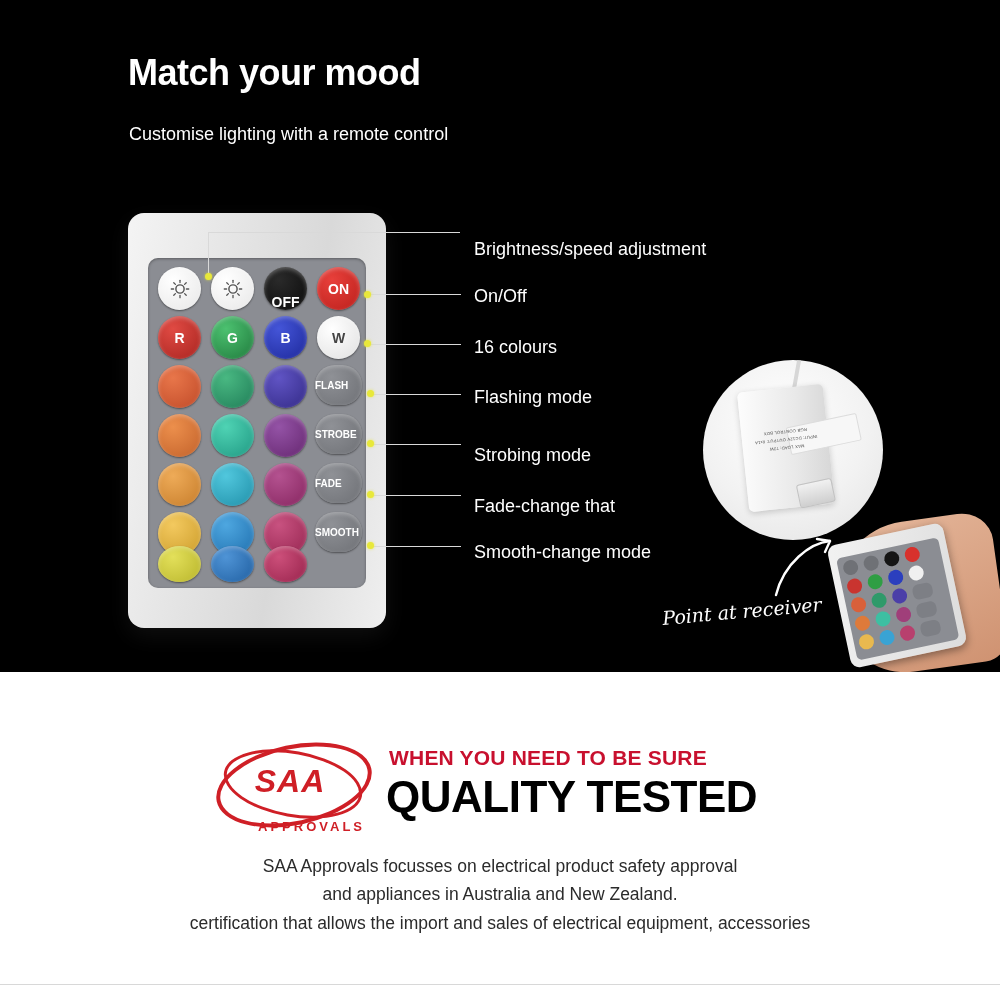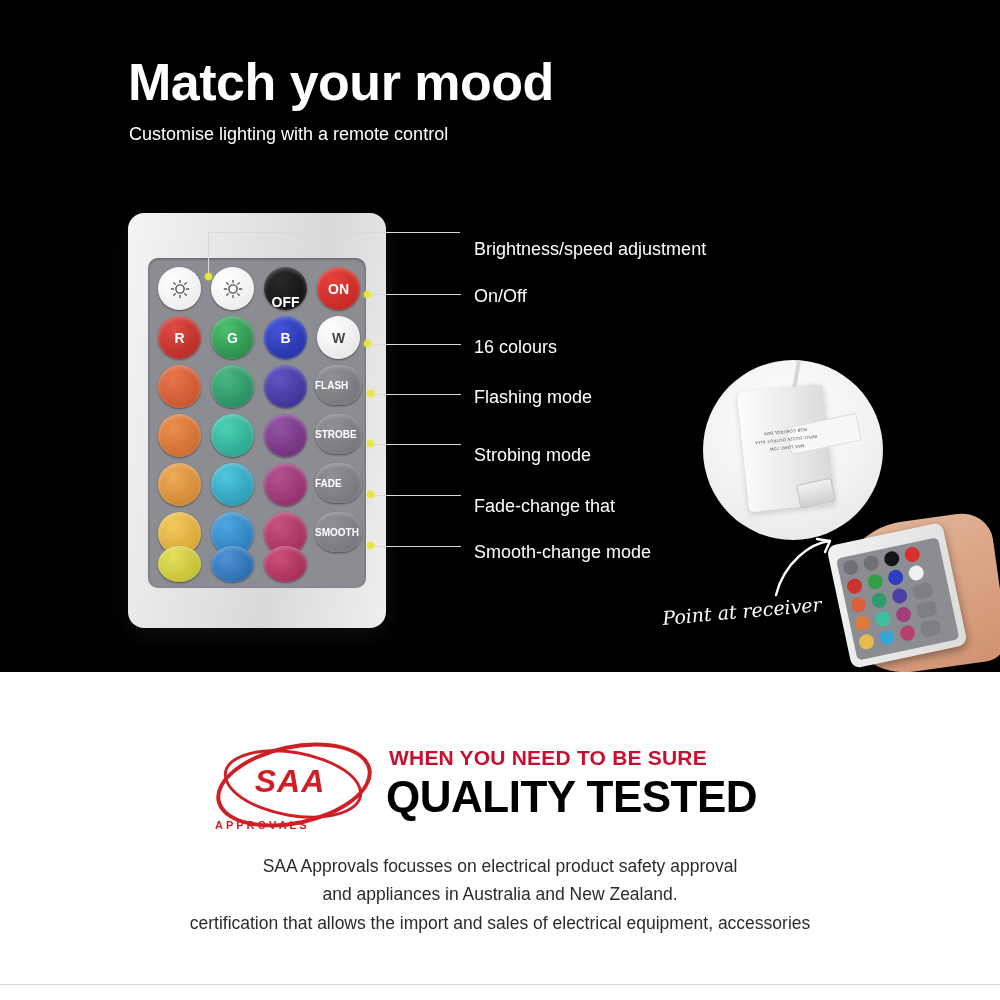--- a/index.html
+++ b/index.html
@@ -22,21 +22,21 @@
     width: 1000px;
     height: 672px;
     background: #000000;
     overflow: hidden;
   }
   .hero-title {
     position: absolute;
     left: 128px;
     top: 52px;
     color: #ffffff;
-    font-size: 52px;
+    font-size: 36px;
     font-weight: bold;
     letter-spacing: -0.5px;
     white-space: nowrap;
   }
   .hero-sub {
     position: absolute;
     left: 129px;
     top: 124px;
     color: #ffffff;
     font-size: 18px;
@@ -278,23 +278,23 @@
     color: #cf1f26;
     font-size: 32px;
     font-weight: bold;
     font-style: italic;
     letter-spacing: 1px;
   }
   .saa-approvals {
     position: absolute;
     left: 0; top: 82px;
     width: 150px;
-    text-align: left;
+    text-align: right;
     color: #cf1f26;
-    font-size: 11px;
+    font-size: 13px;
     font-weight: bold;
     letter-spacing: 3px;
   }
   .quality-kicker {
     position: absolute;
     left: 389px;
     top: 74px;
     color: #c8102e;
     font-size: 21px;
     font-weight: bold;

